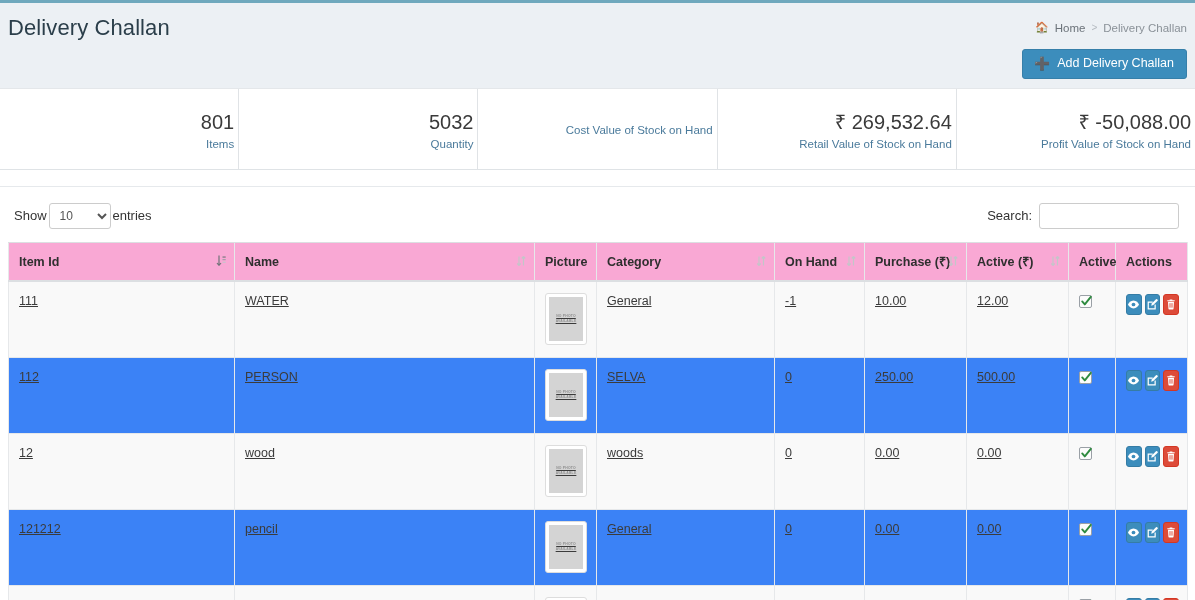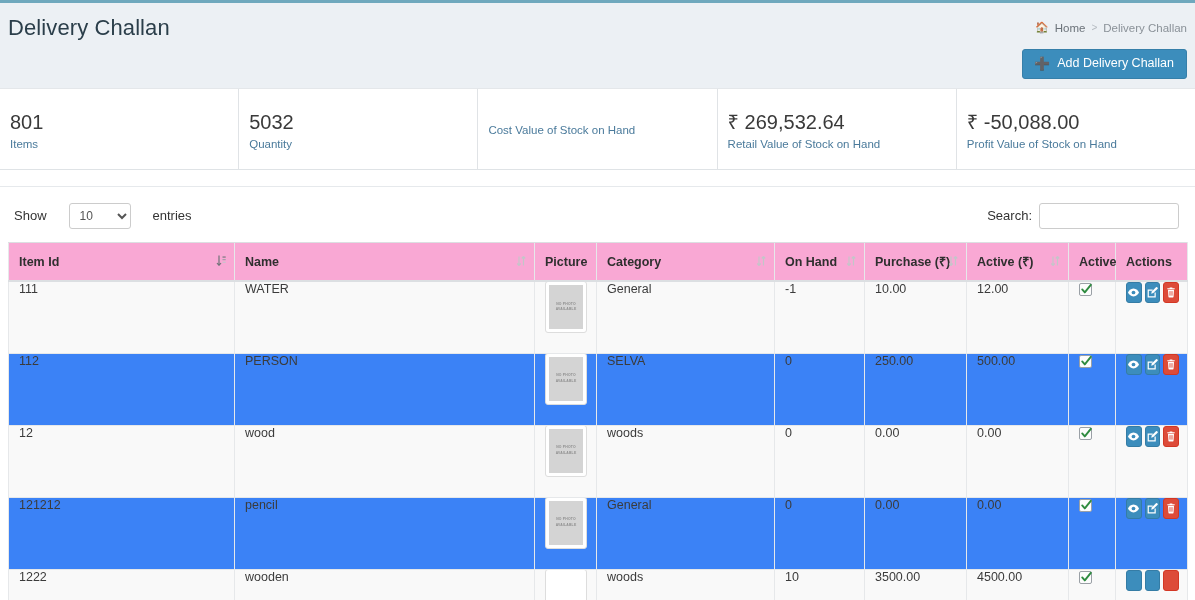--- a/index.html
+++ b/index.html
@@ -88,24 +88,24 @@
     border-top: 1px solid #e4e7ea;
     border-bottom: 1px solid #dfe3e6;
     display: flex;
     height: 82px;
     align-items: stretch;
   }
   .stat {
     flex: 1;
     display: flex;
     flex-direction: column;
-    align-items: flex-start;
+    align-items: flex-end;
     justify-content: center;
     border-right: 1px solid #e0e3e6;
-    padding: 10px 10px;
+    padding: 10px 4px;
   }
   .stat:last-child { border-right: none; }
   .stat-value {
     font-size: 20px;
     color: #3a3a3a;
     font-weight: 400;
     line-height: 1.35;
     white-space: nowrap;
   }
   .stat-label {
@@ -130,21 +130,21 @@
     justify-content: space-between;
     align-items: center;
     padding: 14px 0 12px 6px;
     height: 55px;
   }
   .dt-length {
     font-size: 13px;
     color: #333;
     display: flex;
     align-items: center;
-    gap: 22px;
+    gap: 2px;
   }
   .dt-length select {
     font-family: "Liberation Sans", sans-serif;
     font-size: 12px;
     color: #555;
     padding: 4px 6px;
     border: 1px solid #ccc;
     border-radius: 3px;
     background: #fff;
     height: 26px;
@@ -200,25 +200,26 @@
     line-height: 1;
     color: #c3c6c9;
     letter-spacing: -1px;
     display: inline-block;
   }
   .sort-ico.active { color: #7b7f83; }
 
   table.dtable td {
     font-size: 12.5px;
     color: #3b3b3b;
-    padding: 0 8px 12px 10px;
+    padding: 12px 8px 12px 10px;
     border: 1px solid #e6e8ea;
     vertical-align: top;
     height: 72px;
     overflow: hidden;
+    text-decoration: underline;
   }
   table.dtable tbody tr.odd td { background: #f9f9f9; }
   table.dtable tbody tr.even td { background: #3b82f6; }
 
   .thumb-box {
     width: 42px;
     height: 52px;
     border: 1px solid #ddd;
     border-radius: 3px;
     background: #fff;

